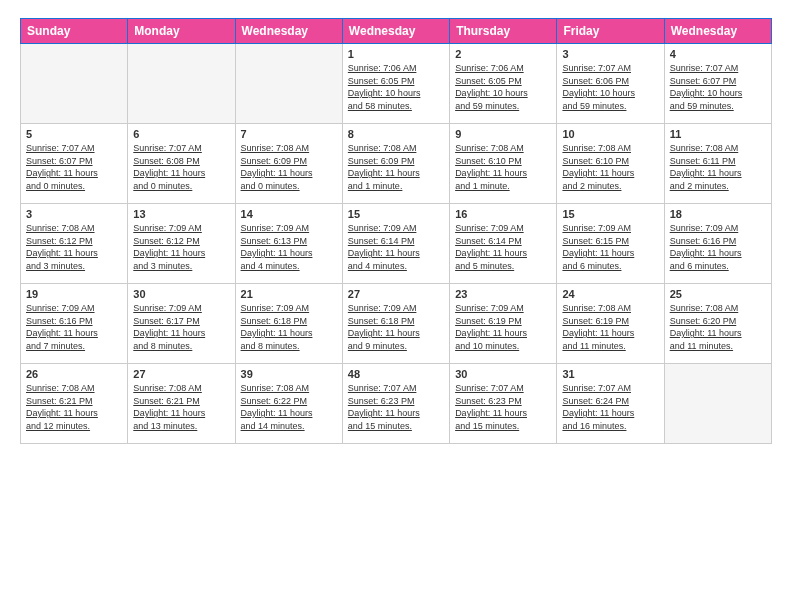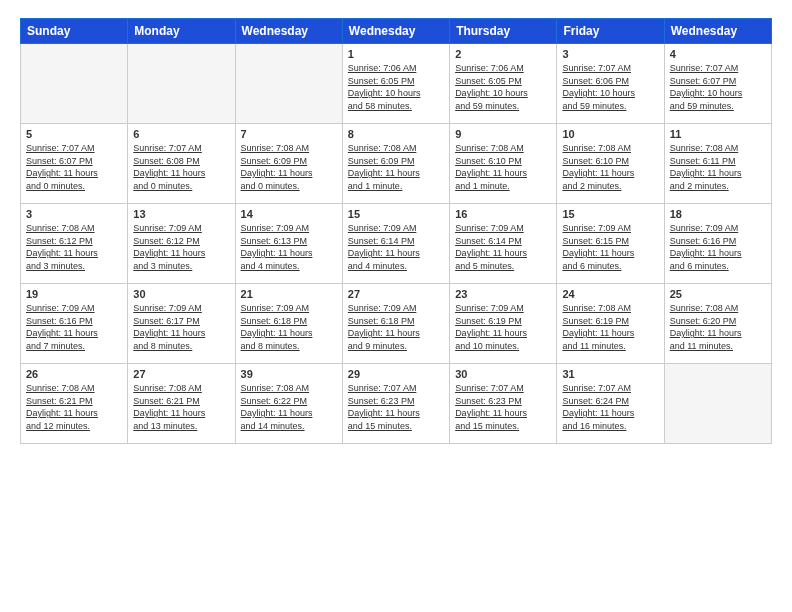--- a/index.html
+++ b/index.html
@@ -38,21 +38,21 @@
     .location {
       font-size: 13px;
       color: #555;
     }
     .calendar {
       width: 100%;
       border-collapse: collapse;
       border: 1px solid #ccc;
     }
     .calendar th {
-      background: #1d4ed8;
+      background: #ec4899;
       color: #fff;
       font-size: 12px;
       font-weight: bold;
       text-align: left;
       padding: 5px 6px;
       border: 1px solid #1a6fd4;
     }
     .calendar td {
       vertical-align: top;
       border: 1px solid #ccc;
@@ -299,21 +299,21 @@
 and 13 minutes.</div>
           </td>
           <td>
             <div class="day-number">39</div>
             <div class="day-info" style="white-space: pre-line;">Sunrise: 7:08 AM
 Sunset: 6:22 PM
 Daylight: 11 hours
 and 14 minutes.</div>
           </td>
           <td>
-            <div class="day-number">29</div>
+            <div class="day-number">48</div>
             <div class="day-info" style="white-space: pre-line;">Sunrise: 7:07 AM
 Sunset: 6:23 PM
 Daylight: 11 hours
 and 15 minutes.</div>
           </td>
           <td>
             <div class="day-number">30</div>
             <div class="day-info" style="white-space: pre-line;">Sunrise: 7:07 AM
 Sunset: 6:23 PM
 Daylight: 11 hours

